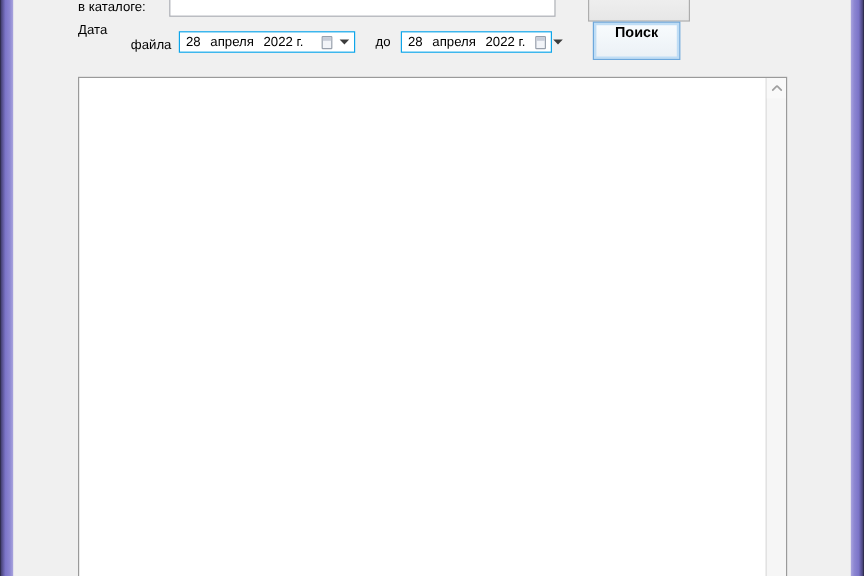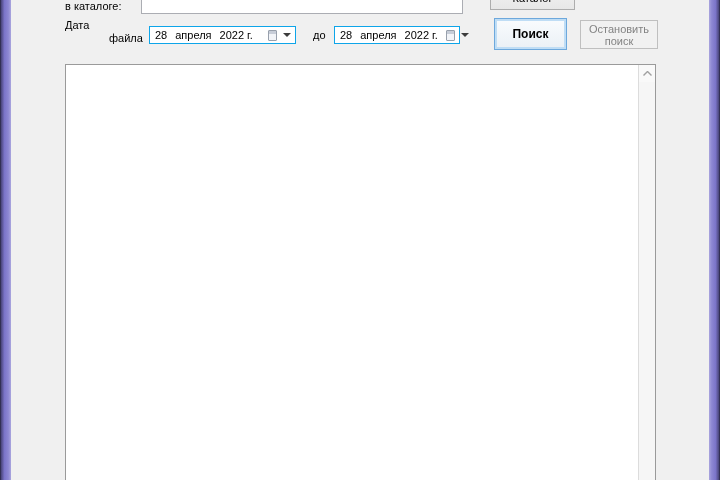--- a/index.html
+++ b/index.html
@@ -24,22 +24,22 @@
     position:absolute;left:141px;top:-8px;width:322px;height:22px;
     border:1px solid #abadb3;background:#fff;box-sizing:border-box;
     font-family:inherit;font-size:11px;padding:2px 4px;outline:none;
   }
 
   
   .btn{
     position:absolute;box-sizing:border-box;
     border:1px solid #adadad;background:linear-gradient(#f3f3f3,#e7e7e7);
     font-family:inherit;font-size:11px;color:#000;
-    display:flex;align-items:center;justify-content:center;text-align:center;
-    padding:4px;cursor:default;
+    display:flex;align-items:flex-end;justify-content:center;text-align:center;
+    padding:15px;cursor:default;
   }
   .btn-catalog{left:490px;top:-14px;width:85px;height:24px;}
   .btn-search{
     left:494px;top:18px;width:73px;height:32px;
     border:1px solid #6da8dc;box-shadow:inset 0 0 0 2px #bfddf5;
     background:linear-gradient(#f9fcfe,#eaf0f5);
     font-size:12px;font-weight:bold;
   }
   .btn-stop{
     left:580px;top:20px;width:78px;height:29px;
@@ -124,24 +124,20 @@
     <span class="dp-icons">
       <span class="cal-icon"></span>
       <span class="dd-arrow"></span>
     </span>
   </div>
 
   <button class="btn btn-search">
     <span>Поиск</span>
   </button>
 
-  <button class="btn btn-stop" disabled="">
-    <span>Остановить</span>
-    <span>поиск</span>
-  </button>
 
   <div class="listbox">
     <div class="scrollbar">
       <div class="scroll-btn">
         <svg width="9" height="5" viewBox="0 0 9 5">
           <polyline points="0.5,4.5 4.5,0.5 8.5,4.5" fill="none" stroke="#a0a0a0" stroke-width="1.4"></polyline>
         </svg>
       </div>
     </div>
   </div>

